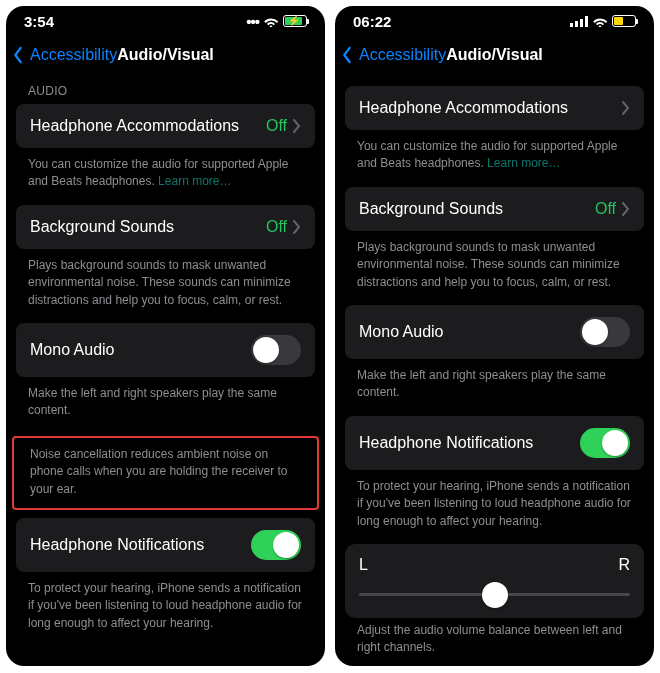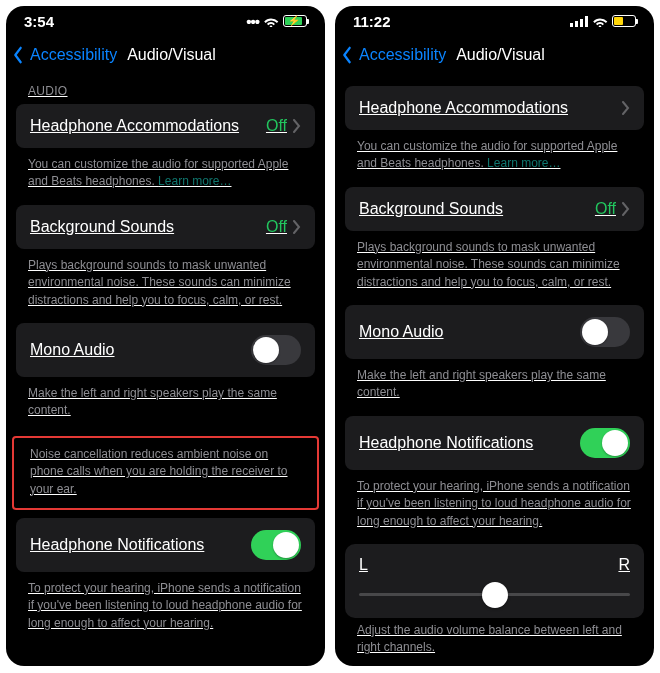--- a/index.html
+++ b/index.html
@@ -39,29 +39,27 @@
     font-size: 16px;
   }
   .back-link {
     color: #0a84ff;
     display: flex;
     align-items: center;
     gap: 6px;
   }
   .back-link svg { width: 12px; height: 18px; }
   .nav-title {
-    font-weight: 400;
+    font-weight: 700;
     color: #fff;
-    margin-left: 10px;
   }
   .content {
     flex: 1;
     overflow: hidden;
     padding: 0 10px;
-    text-decoration: underline;
   }
   .section-header {
     font-size: 12px;
     color: #8e8e93;
     text-transform: uppercase;
     padding: 10px 12px 6px;
     letter-spacing: 0.3px;
   }
   .cell {
     background: #1c1c1e;
@@ -253,21 +251,21 @@
           <span class="knob"></span>
         </span>
     </div>
     <div class="footer-note">To protect your hearing, iPhone sends a notification if you've been listening to loud headphone audio for long enough to affect your hearing.</div>
 
   </div>
 </div>
 
 <div class="phone">
   <div class="status-bar">
-    <span>11:22</span>
+    <span>06:22</span>
     <div class="status-right">
       <span class="cell-sig">
         <svg width="18" height="11" viewBox="0 0 18 11">
             <rect x="0" y="7" width="3" height="4" fill="#fff"></rect>
             <rect x="5" y="5" width="3" height="6" fill="#fff"></rect>
             <rect x="10" y="3" width="3" height="8" fill="#fff"></rect>
             <rect x="15" y="0" width="3" height="11" fill="#fff"></rect>
           </svg>
       </span>
       <span class="wifi">

